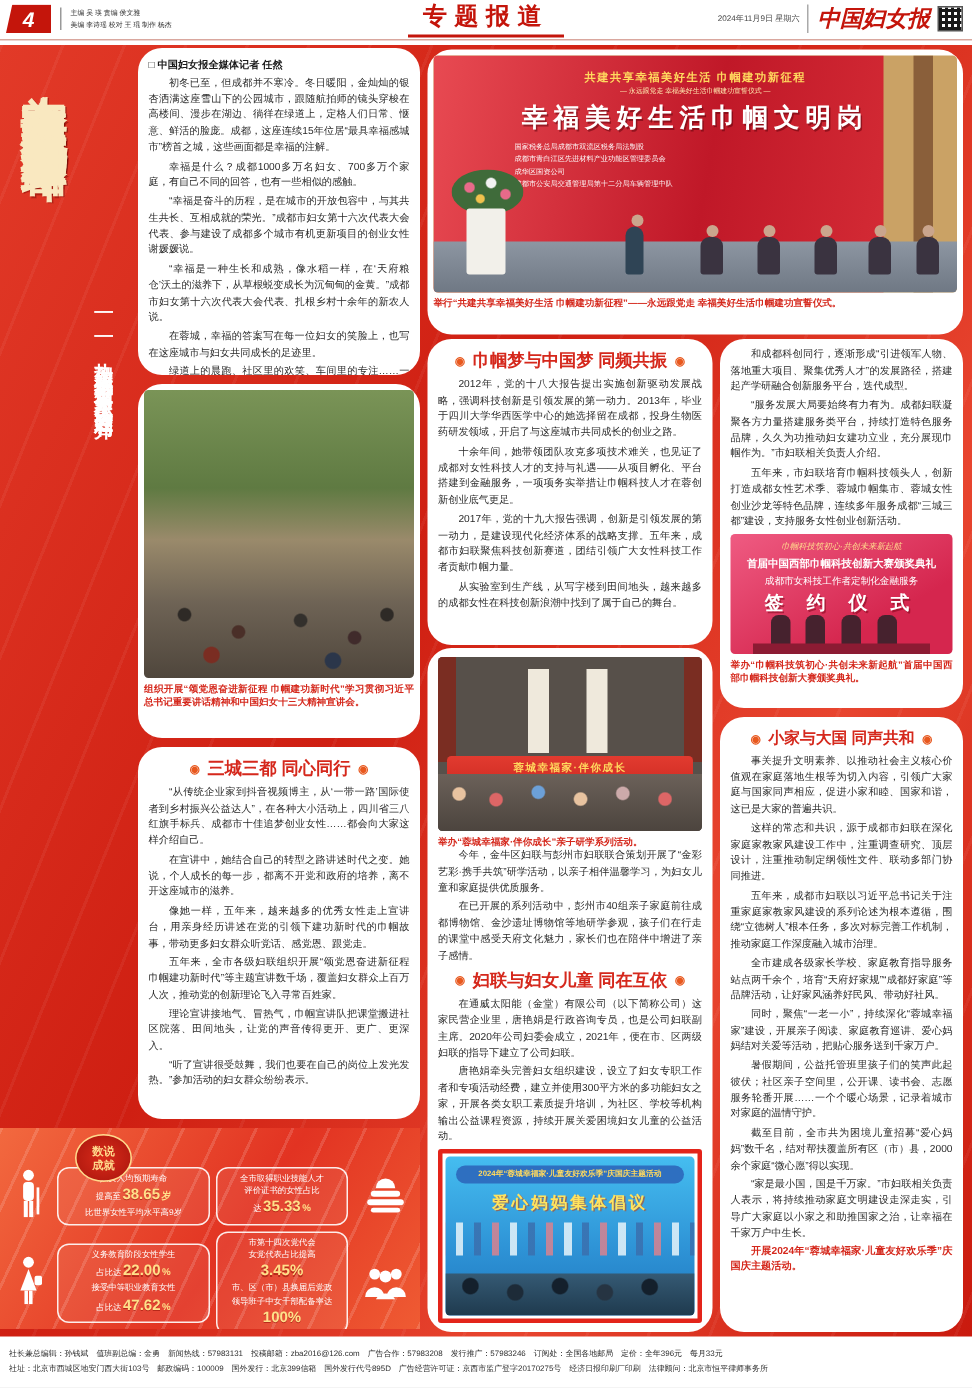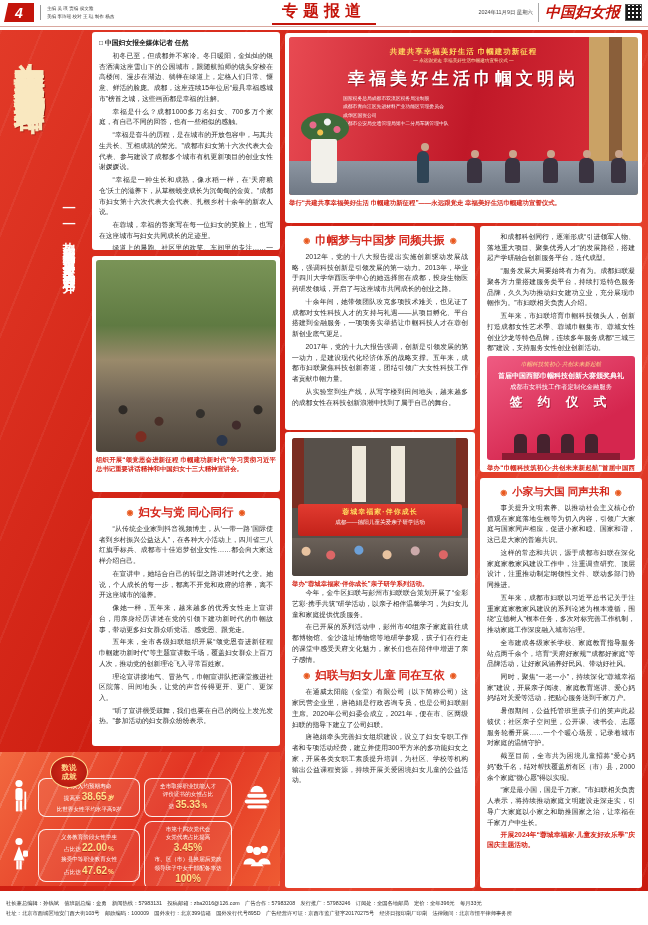--- a/index.html
+++ b/index.html
@@ -26,21 +26,21 @@
             background:linear-gradient(118deg,#e23a28 0%,#cf1f12 42%,#e8452f 72%,#c91a0e 100%); }
   .poster::before { content:""; position:absolute; inset:0;
             background:repeating-linear-gradient(112deg,rgba(255,255,255,.05) 0 2px,transparent 2px 38px); }
 
   .v-headline { position:absolute; left:8px; top:8px; height:716px; writing-mode:vertical-rl; text-orientation:upright;
             font-family:"Liberation Serif", serif; font-weight:800; font-size:31px; letter-spacing:2px;
             color:#f9e8c0; text-shadow:1px 1px 0 rgba(120,10,5,.45); }
   .v-subtitle { position:absolute; left:60px; top:170px; height:400px; writing-mode:vertical-rl; text-orientation:upright;
             font-weight:700; font-size:12.5px; letter-spacing:2px; color:#ffffff; }
 
-  .card { position:absolute; background:#fff; border-radius:3px; padding:6px 7px; overflow:hidden; }
+  .card { position:absolute; background:#fff; border-radius:16px; padding:6px 7px; overflow:hidden; }
   .byline { font-size:6.8px; font-weight:700; color:#1a1a1a; margin-bottom:3px; }
   .txt p { font-size:6.8px; line-height:1.58; color:#2b2b2b; text-align:justify; text-indent:2em; margin-bottom:2px; }
   .cap { color:#d5281c; font-weight:700; font-size:6.4px; line-height:1.45; margin-top:3px; text-align:justify; }
   .sec-h { display:flex; align-items:center; justify-content:center; gap:5px; color:#d5281c; font-weight:800; font-size:11.5px; margin:1px 0 4px; white-space:nowrap; }
   .orn { color:#e8581e; font-size:8px; }
   .red-close { color:#d5281c; font-weight:700; font-size:6.8px; line-height:1.5; text-align:justify; text-indent:2em; margin-top:2px; }
 
   
   .ph { position:relative; width:100%; border-radius:3px; overflow:hidden; }
 
@@ -85,21 +85,21 @@
   .stu-kids { position:absolute; bottom:0; left:0; width:100%; height:38px;
       background:radial-gradient(circle at 8% 35%,#e8c3a0 4px,transparent 5px),
                  radial-gradient(circle at 22% 45%,#d66 4px,transparent 5px),
                  radial-gradient(circle at 38% 32%,#6ca0d8 4px,transparent 5px),
                  radial-gradient(circle at 54% 44%,#e8c3a0 4px,transparent 5px),
                  radial-gradient(circle at 70% 34%,#caa 4px,transparent 5px),
                  radial-gradient(circle at 86% 44%,#d66 4px,transparent 5px),
                  linear-gradient(#6b6159,#4c443e); }
 
   
-  .ph-sign { height:104px; background:linear-gradient(150deg,#ef5b82,#d5264e 70%); text-align:center; }
+  .ph-sign { height:80px; background:linear-gradient(150deg,#ef5b82,#d5264e 70%); text-align:center; }
   .sg-script { color:#ffd98c; font-style:italic; font-size:5.6px; padding-top:5px; }
   .sg-l1 { color:#fff; font-weight:800; font-size:7px; margin-top:2px; }
   .sg-l2 { color:#fff; font-size:6.4px; margin-top:2px; }
   .sg-title { color:#fff; font-weight:800; font-size:12.5px; letter-spacing:6px; margin-top:2px; text-shadow:1px 1px 0 rgba(120,0,20,.5); }
   .sg-figs { position:absolute; bottom:0; left:0; width:100%; height:24px; }
   .sg-figs i { position:absolute; bottom:6px; width:13px; height:20px; background:#46222e; border-radius:5px 5px 0 0; }
   .sg-table { position:absolute; bottom:0; left:10%; width:80%; height:7px; background:#8c1b33; }
 
   
   .framed { border:3px solid #e3241a; background:#fff; padding:2px; border-radius:2px; }
@@ -175,21 +175,21 @@
     </div>
 
     <div class="card" style="left:92px; top:226px; width:188px; height:236px; padding:4px;">
       <div class="ph ph-lect"></div>
       <div class="cap">组织开展“颂党恩奋进新征程 巾帼建功新时代”学习贯彻习近平总书记重要讲话精神和中国妇女十三大精神宣讲会。</div>
     </div>
 
     <div class="card txt" style="left:92px; top:468px; width:188px; height:248px;">
       <div class="sec-h">
         <span class="orn">◉</span>
-        <span>妇女与党 同心同行</span>
+        <span>三城三都 同心同行</span>
         <span class="orn">◉</span>
       </div>
       <p>“从传统企业家到抖音视频博主，从‘一带一路’国际使者到乡村振兴公益达人”，在各种大小活动上，四川省三八红旗手标兵、成都市十佳追梦创业女性……都会向大家这样介绍自己。</p>
       <p>在宣讲中，她结合自己的转型之路讲述时代之变。她说，个人成长的每一步，都离不开党和政府的培养，离不开这座城市的滋养。</p>
       <p>像她一样，五年来，越来越多的优秀女性走上宣讲台，用亲身经历讲述在党的引领下建功新时代的巾帼故事，带动更多妇女群众听党话、感党恩、跟党走。</p>
       <p>五年来，全市各级妇联组织开展“颂党恩奋进新征程 巾帼建功新时代”等主题宣讲数千场，覆盖妇女群众上百万人次，推动党的创新理论飞入寻常百姓家。</p>
       <p>理论宣讲接地气、冒热气，巾帼宣讲队把课堂搬进社区院落、田间地头，让党的声音传得更开、更广、更深入。</p>
       <p>“听了宣讲很受鼓舞，我们也要在自己的岗位上发光发热。”参加活动的妇女群众纷纷表示。</p>
     </div>
 
@@ -266,20 +266,28 @@
       <div class="cap">举办“蓉城幸福家·伴你成长”亲子研学系列活动。</div>
       <p>今年，金牛区妇联与彭州市妇联联合策划开展了“金彩艺彩·携手共筑”研学活动，以亲子相伴温馨学习，为妇女儿童和家庭提供优质服务。</p>
       <p>在已开展的系列活动中，彭州市40组亲子家庭前往成都博物馆、金沙遗址博物馆等地研学参观，孩子们在行走的课堂中感受天府文化魅力，家长们也在陪伴中增进了亲子感情。</p>
       <div class="sec-h">
         <span class="orn">◉</span>
         <span>妇联与妇女儿童 同在互依</span>
         <span class="orn">◉</span>
       </div>
       <p>在通威太阳能（金堂）有限公司（以下简称公司）这家民营企业里，唐艳娟是行政咨询专员，也是公司妇联副主席。2020年公司妇委会成立，2021年，便在市、区两级妇联的指导下建立了公司妇联。</p>
       <p>唐艳娟牵头完善妇女组织建设，设立了妇女专职工作者和专项活动经费，建立并使用300平方米的多功能妇女之家，开展各类女职工素质提升培训，为社区、学校等机构输出公益课程资源，持续开展关爱困境妇女儿童的公益活动。</p>
+      <div class="framed" style="margin-top:auto;">
+        <div class="ph ph-pledge">
+          <div class="pl-pill">2024年“蓉城幸福家·儿童友好欢乐季”庆国庆主题活动</div>
+          <div class="pl-title">爱心妈妈集体倡议</div>
+          <div class="pl-row"></div>
+          <div class="pl-aud"></div>
+        </div>
+      </div>
     </div>
 
     <div class="card txt" style="left:480px; top:448px; width:162px; height:410px;">
       <div class="sec-h" style="font-size:10.5px;">
         <span class="orn">◉</span>
         <span>小家与大国 同声共和</span>
         <span class="orn">◉</span>
       </div>
       <p>事关提升文明素养、以推动社会主义核心价值观在家庭落地生根等为切入内容，引领广大家庭与国家同声相应，促进小家和睦、国家和谐，这已是大家的普遍共识。</p>
       <p>这样的常态和共识，源于成都市妇联在深化家庭家教家风建设工作中，注重调查研究、顶层设计，注重推动制定纲领性文件、联动多部门协同推进。</p>

